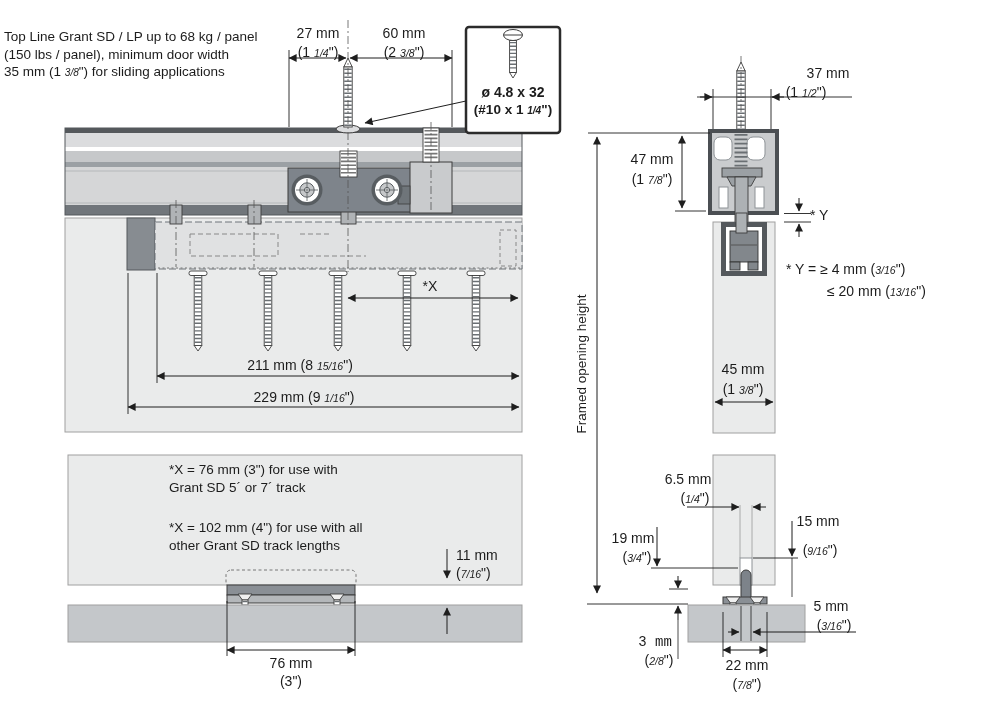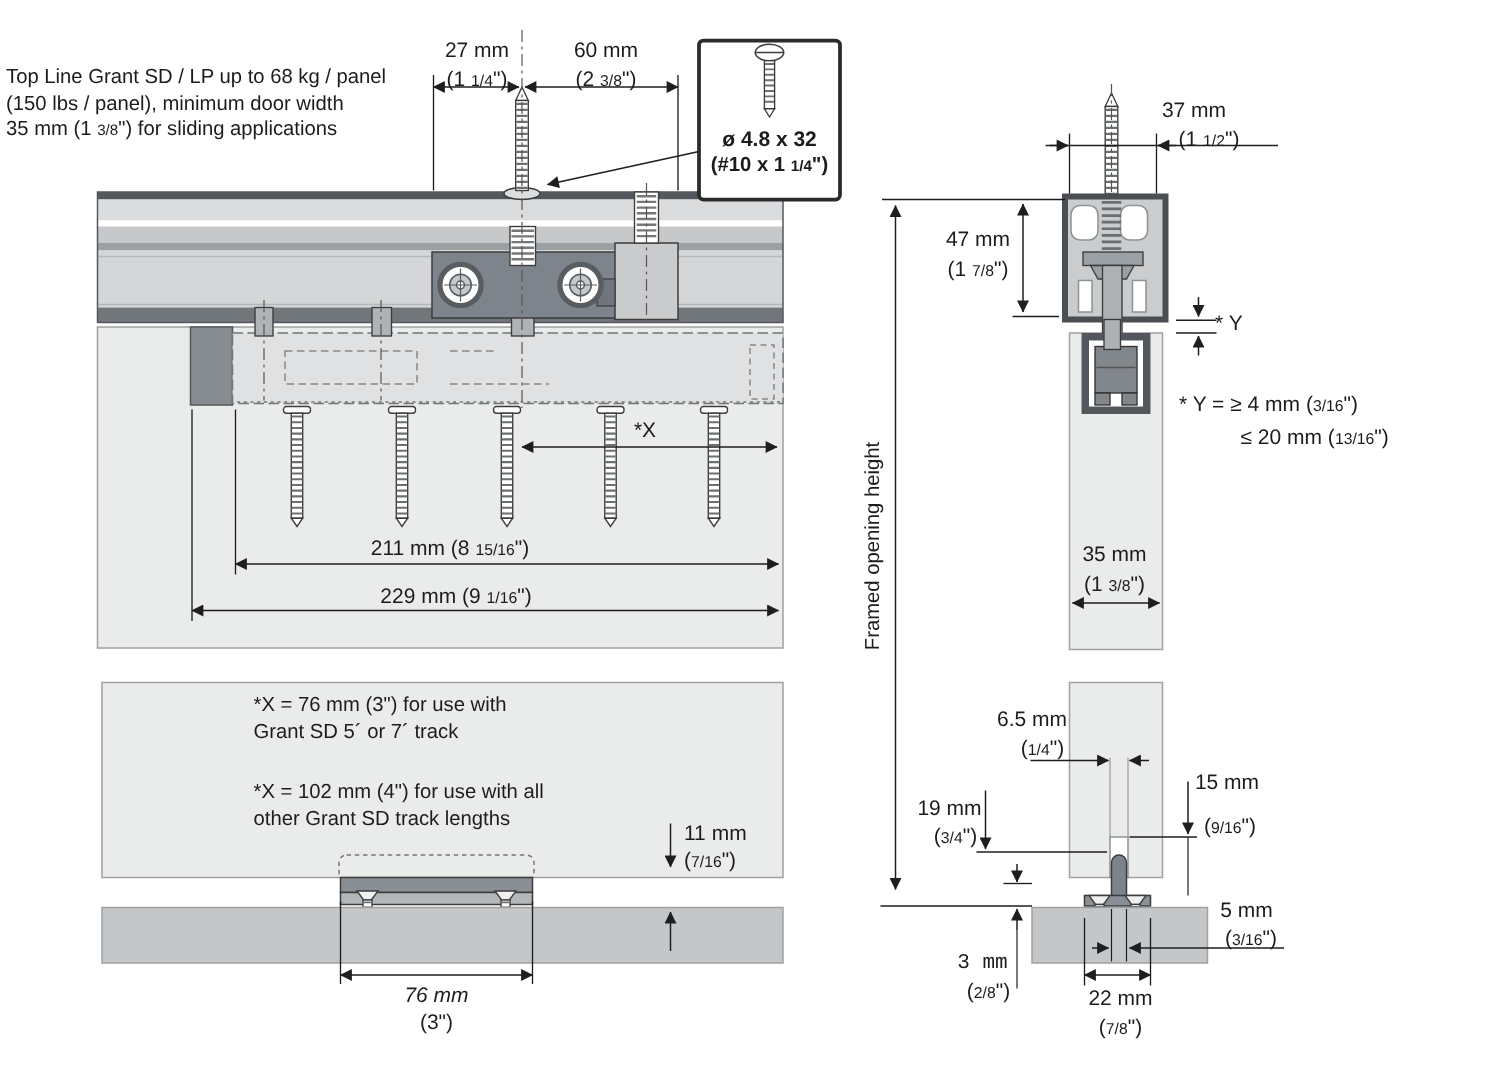--- a/index.html
+++ b/index.html
@@ -5,21 +5,21 @@
   html,body{margin:0;padding:0;background:#fff;}
   #stage{position:relative;width:1000px;height:714px;background:#ffffff;overflow:hidden;
          font-family:"Liberation Sans",sans-serif;}
   svg{position:absolute;left:0;top:0;}
   .lb{position:absolute;font-size:14px;color:#1c1c1c;line-height:1.3;white-space:pre-line;}
   .sm{font-size:13.5px;}
   .ctr{transform:translateX(-50%);text-align:center;white-space:nowrap;}
   .nw{white-space:nowrap;}
   .bold{font-weight:bold;}
   .rot{transform:translate(-50%,-50%) rotate(-90deg);white-space:nowrap;}
-  .fr-sm .fr{font-size:0.75em;}
+  .fr-sm .fr{font-size:0.75em;font-style:italic;}
 </style>
 </head>
 <body>
 
 <div id="stage">
 
 <svg width="1000" height="714" viewBox="0 0 1000 714">
   <defs>
     <marker id="ah" viewBox="0 0 10 10" refX="9.5" refY="5" markerWidth="10" markerHeight="8" orient="auto-start-reverse">
       <path d="M0,0L10,5L0,10z" fill="#1e1e1e"></path>
@@ -239,21 +239,21 @@
     <line x1="751" y1="606" x2="751" y2="641" stroke-width=".8"></line>
     <line x1="728" y1="632" x2="739" y2="632" marker-end="url(#ah)"></line>
     <line x1="856" y1="632" x2="753" y2="632" marker-end="url(#ah)"></line>
 
     <line x1="723" y1="612" x2="723" y2="657" stroke-width=".9"></line>
     <line x1="767" y1="612" x2="767" y2="657" stroke-width=".9"></line>
     <line x1="723" y1="650" x2="767" y2="650" marker-start="url(#ah)" marker-end="url(#ah)"></line>
   </g>
 </svg>
 
-<div class="lb sm fr-sm" style="left:4px;top:42px;">Top Line Grant SD / LP up to 68 kg / panel
+<div class="lb sm fr-sm" style="left:4px;top:28px;">Top Line Grant SD / LP up to 68 kg / panel
 (150 lbs / panel), minimum door width
 35 mm (1 <span class="fr">3/8</span>") for sliding applications</div>
 
 <div class="lb ctr" style="left:318px;top:24px;">27 mm</div>
 <div class="lb ctr fr-sm" style="left:318px;top:43px;">(1 <span class="fr">1/4</span>")</div>
 <div class="lb ctr" style="left:404px;top:24px;">60 mm</div>
 <div class="lb ctr fr-sm" style="left:404px;top:43px;">(2 <span class="fr">3/8</span>")</div>
 
 <div class="lb ctr bold" style="left:513px;top:83px;">ø 4.8 x 32</div>
 <div class="lb ctr bold fr-sm sm" style="left:513px;top:101px;">(#10 x 1 <span class="fr">1/4</span>")</div>
@@ -262,32 +262,32 @@
 <div class="lb ctr fr-sm" style="left:300px;top:356px;">211 mm (8 <span class="fr">15/16</span>")</div>
 <div class="lb ctr fr-sm" style="left:304px;top:388px;">229 mm (9 <span class="fr">1/16</span>")</div>
 
 <div class="lb sm" style="left:169px;top:461px;">*X = 76 mm (3") for use with
 Grant SD 5´ or 7´ track</div>
 <div class="lb sm" style="left:169px;top:519px;">*X = 102 mm (4") for use with all
 other Grant SD track lengths</div>
 
 <div class="lb nw" style="left:456px;top:546px;">11 mm</div>
 <div class="lb nw fr-sm" style="left:456px;top:564px;">(<span class="fr">7/16</span>")</div>
-<div class="lb ctr" style="left:291px;top:654px;font-style:italic;">76 mm</div>
+<div class="lb ctr" style="left:291px;top:654px;">76 mm</div>
 <div class="lb ctr" style="left:291px;top:672px;">(3")</div>
 
-<div class="lb ctr" style="left:796px;top:64px;">37 mm</div>
+<div class="lb ctr" style="left:828px;top:64px;">37 mm</div>
 <div class="lb ctr fr-sm" style="left:806px;top:83px;">(1 <span class="fr">1/2</span>")</div>
 <div class="lb ctr" style="left:652px;top:150px;">47 mm</div>
 <div class="lb ctr fr-sm" style="left:652px;top:170px;">(1 <span class="fr">7/8</span>")</div>
 <div class="lb nw" style="left:810px;top:206px;">* Y</div>
 <div class="lb nw fr-sm" style="left:786px;top:260px;">* Y = ≥ 4 mm (<span class="fr">3/16</span>")</div>
 <div class="lb nw fr-sm" style="left:827px;top:282px;">≤ 20 mm (<span class="fr">13/16</span>")</div>
 <div class="lb rot sm" style="left:582px;top:364px;">Framed opening height</div>
-<div class="lb ctr" style="left:743px;top:360px;">35 mm</div>
+<div class="lb ctr" style="left:743px;top:360px;">45 mm</div>
 <div class="lb ctr fr-sm" style="left:743px;top:380px;">(1 <span class="fr">3/8</span>")</div>
 
 <div class="lb ctr" style="left:688px;top:470px;">6.5 mm</div>
 <div class="lb ctr fr-sm" style="left:695px;top:489px;">(<span class="fr">1/4</span>")</div>
 <div class="lb ctr" style="left:633px;top:529px;">19 mm</div>
 <div class="lb ctr fr-sm" style="left:637px;top:548px;">(<span class="fr">3/4</span>")</div>
 <div class="lb ctr" style="left:818px;top:512px;text-align:right;">15 mm</div>
 <div class="lb ctr fr-sm" style="left:820px;top:541px;">(<span class="fr">9/16</span>")</div>
 <div class="lb ctr" style="left:831px;top:597px;">5 mm</div>
 <div class="lb ctr fr-sm" style="left:834px;top:616px;">(<span class="fr">3/16</span>")</div>

